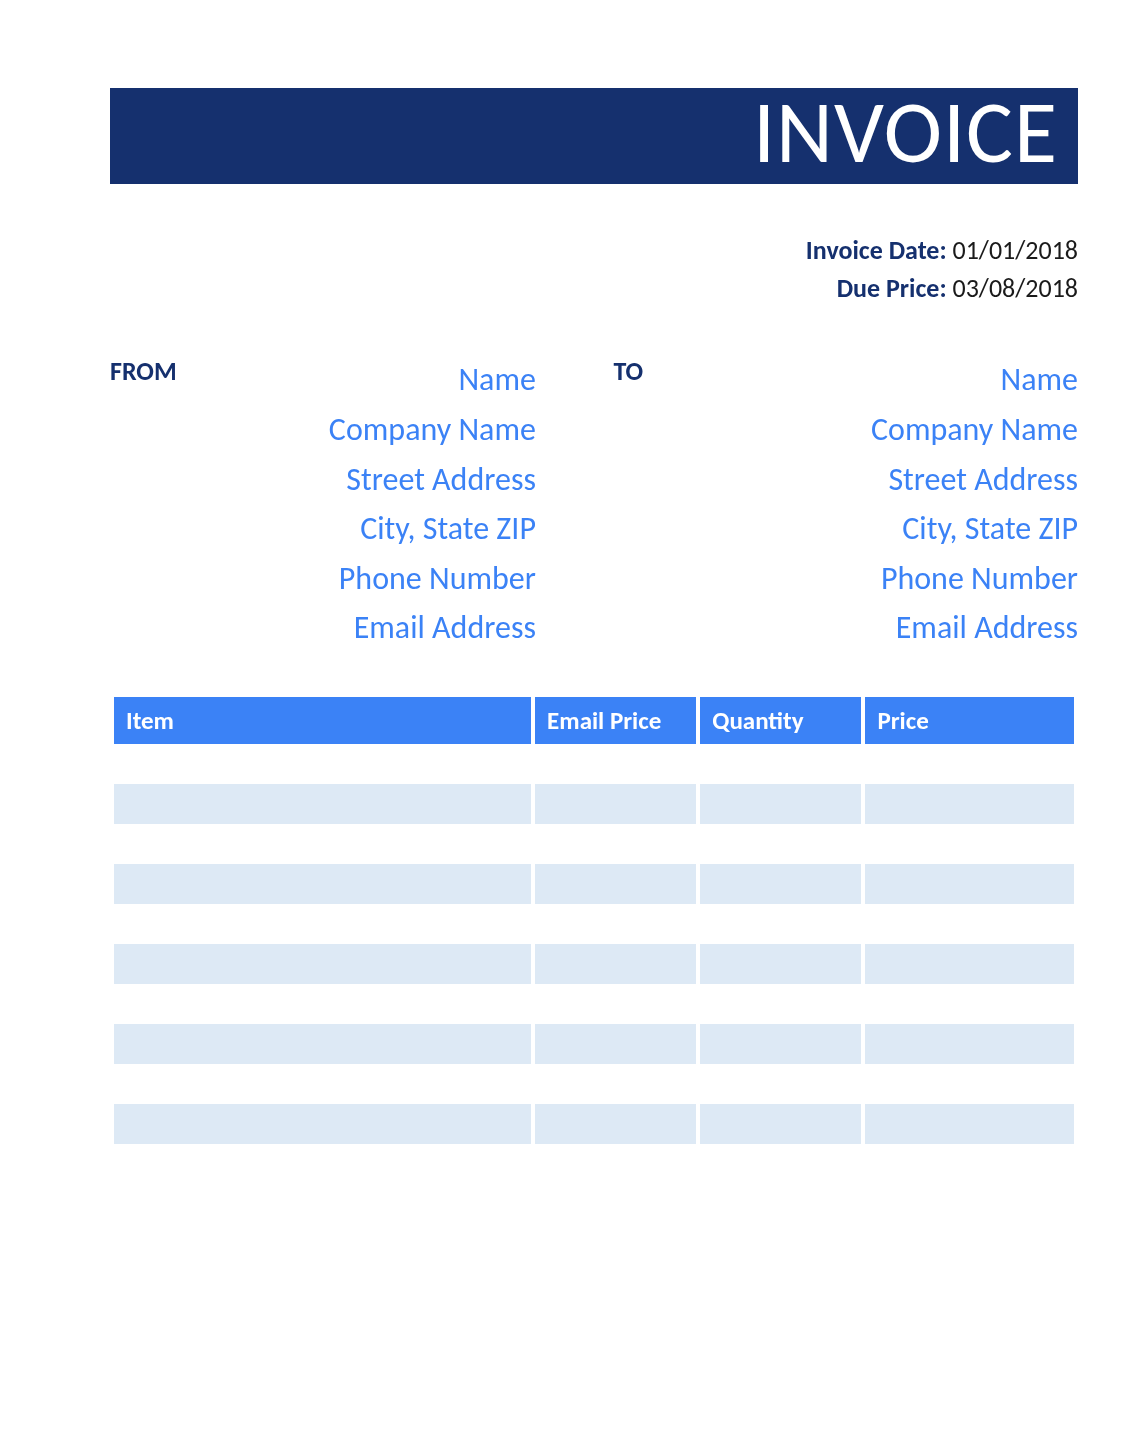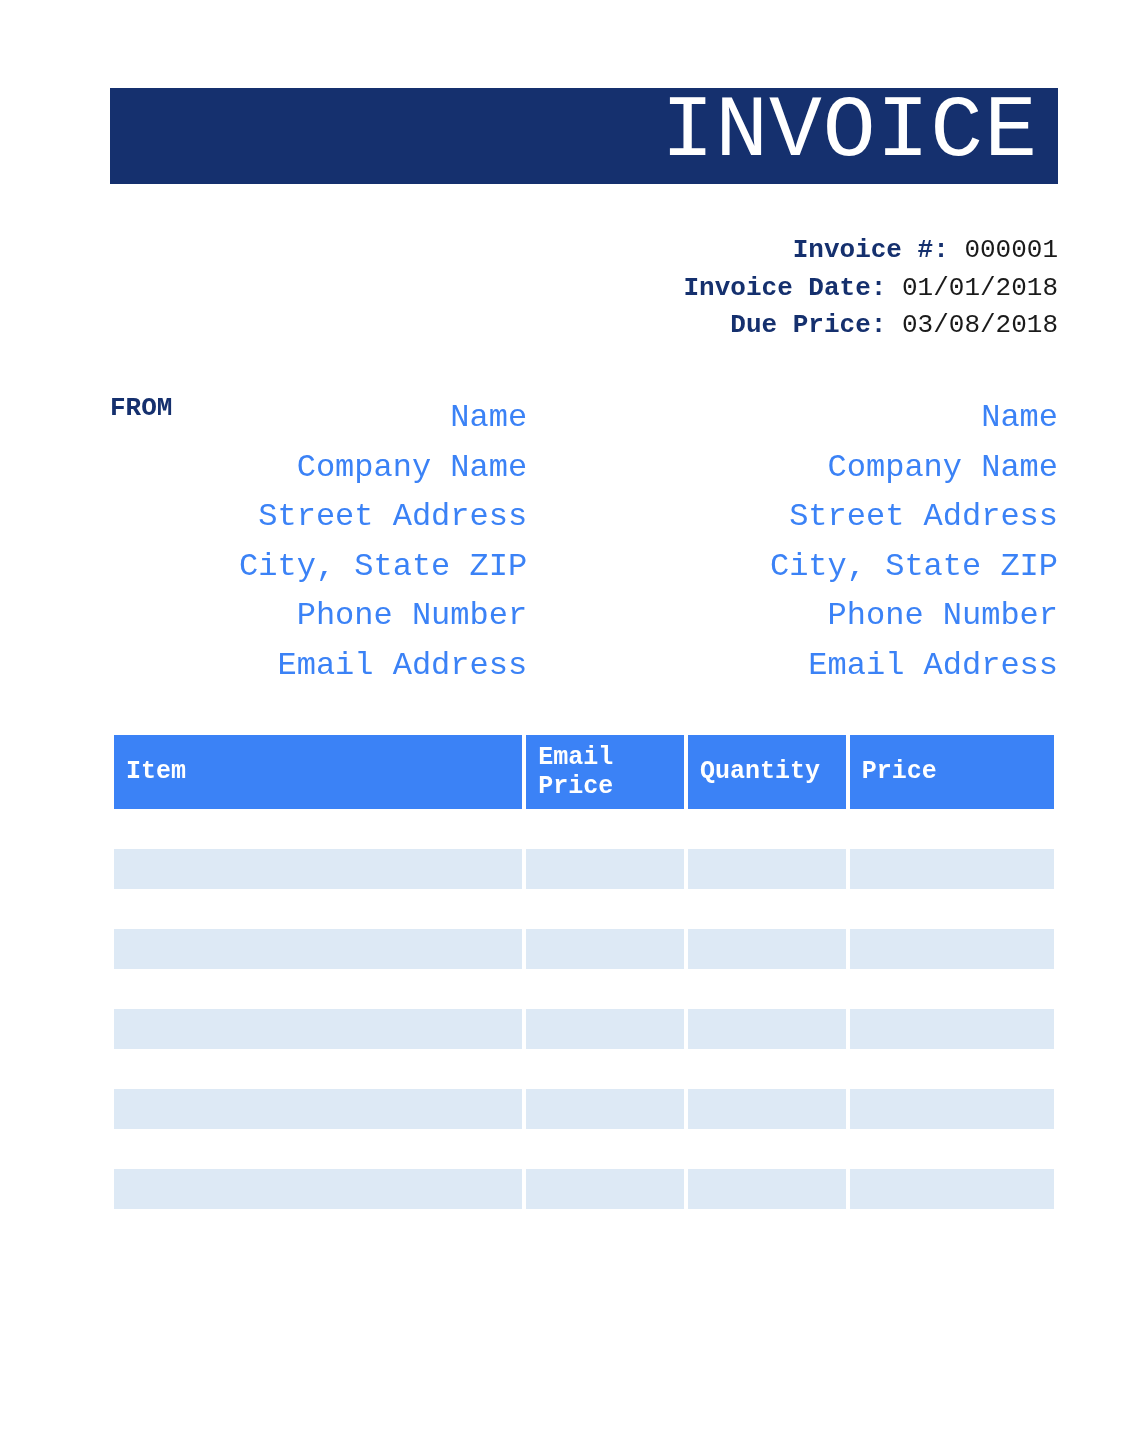--- a/index.html
+++ b/index.html
@@ -7,22 +7,21 @@
       margin: 0;
       padding: 0;
     }
     body {
       font-family: Calibri, 'Segoe UI', Arial, sans-serif;
       background: #ffffff;
       width: 1148px;
       padding: 0;
     }
     .page {
-      padding: 88px 90px 40px 110px;
-      font-family: Liberation Mono, monospace;
+      padding: 88px 70px 40px 110px;
     }
     .header-banner {
       background: #15306e;
       color: #ffffff;
       font-size: 88px;
       font-weight: 400;
       text-align: right;
       padding: 0 20px 8px 20px;
       line-height: 1;
       margin-bottom: 48px;
@@ -101,24 +100,20 @@
 </head>
 <body>
 
 <div class="page">
 
   <div class="header-banner">
     <span>INVOICE</span>
   </div>
 
   <div class="meta-block">
-    <div>
-      <span class="label">Invoice #:</span>
-      <span class="value">000001</span>
-    </div>
     <div>
       <span class="label">Invoice Date:</span>
       <span class="value">01/01/2018</span>
     </div>
     <div>
       <span class="label">Due Price:</span>
       <span class="value">03/08/2018</span>
     </div>
   </div>
 
@@ -128,20 +123,21 @@
       <div class="party-fields">
         <div>Name</div>
         <div>Company Name</div>
         <div>Street Address</div>
         <div>City, State ZIP</div>
         <div>Phone Number</div>
         <div>Email Address</div>
       </div>
     </div>
     <div class="party-block to">
+      <div class="party-label">TO</div>
       <div class="party-fields">
         <div>Name</div>
         <div>Company Name</div>
         <div>Street Address</div>
         <div>City, State ZIP</div>
         <div>Phone Number</div>
         <div>Email Address</div>
       </div>
     </div>
   </div>

